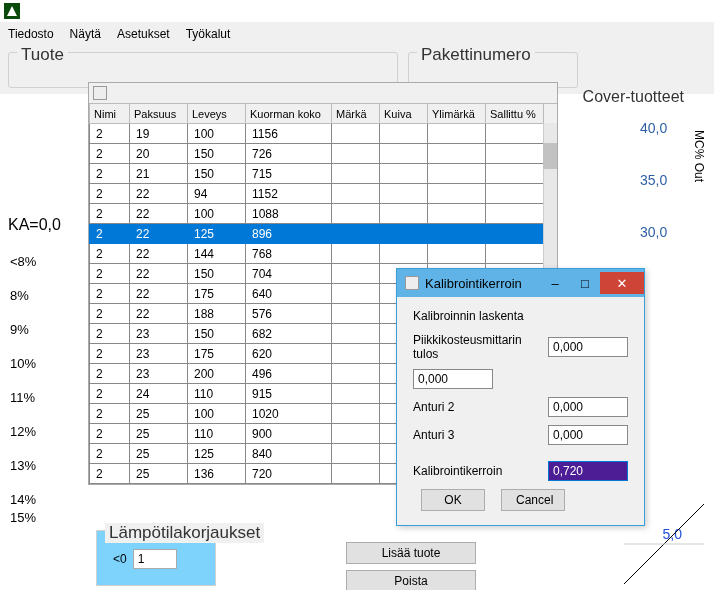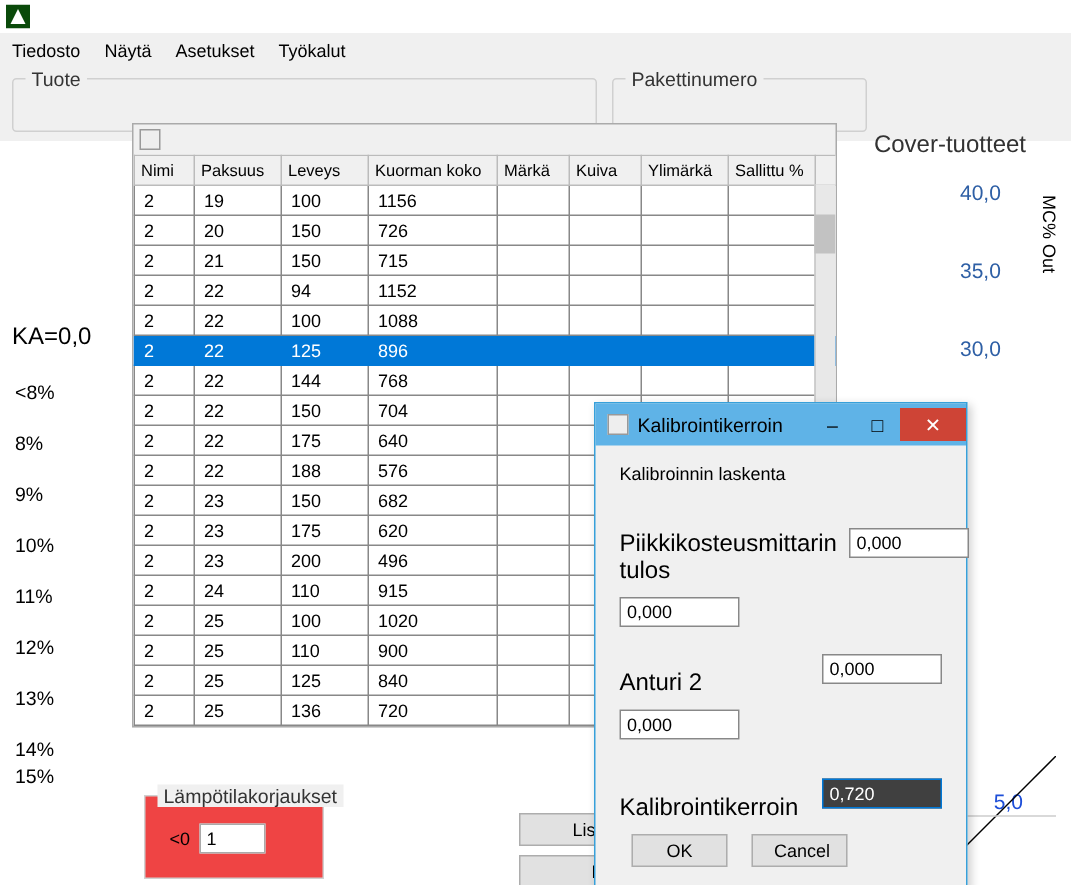--- a/index.html
+++ b/index.html
@@ -3,54 +3,54 @@
 <meta charset="utf-8">
 <style>
   * { box-sizing: border-box; font-family: "Segoe UI", Tahoma, sans-serif; font-size: 12px; }
   body { margin: 0; background: #fff; width: 714px; height: 590px; overflow: hidden; position: relative; }
   .titlebar { background: #fff; height: 22px; display: flex; align-items: center; padding: 0 4px; }
   .titlebar-icon { width: 16px; height: 16px; margin-right: 4px; }
   .menubar { background: #f0f0f0; height: 24px; display: flex; align-items: center; padding: 0 8px; gap: 16px; }
   .menubar span { cursor: default; }
   .top-area { position: relative; height: 48px; background: #f0f0f0; }
   .groupbox { position: absolute; border: 1px solid #d0d0d0; border-radius: 3px; }
-  .groupbox-label { position: absolute; top: -8px; left: 8px; background: #f0f0f0; padding: 0 4px; font-size: 13px; color: #333; }
+  .groupbox-label { position: absolute; top: -8px; left: 8px; background: #f0f0f0; padding: 0 4px; font-size: 17px; color: #333; }
   .left-axis { position: absolute; left: 0; top: 200px; width: 80px; }
   .left-axis div { margin-bottom: 18px; font-size: 13px; color: #000; padding-left: 10px; }
   .ka { position: absolute; left: 8px; top: 216px; font-size: 16px; }
   .right-axis { position: absolute; right: 14px; top: 120px; width: 60px; text-align: left; }
   .right-axis div { margin-bottom: 36px; font-size: 14px; color: #2e5fa5; }
   .axis-title { position: absolute; right: 8px; top: 130px; writing-mode: vertical-rl; font-size: 12px; color: #000; }
   .cover-title { position: absolute; right: 30px; top: 88px; font-size: 16px; color: #333; }
   .grid-window { position: absolute; left: 88px; top: 82px; width: 470px; background: #f0f0f0; border: 1px solid #aaa; }
   .small-win-bar { height: 20px; display: flex; align-items: center; padding: 0 4px; }
   .small-icon { width: 14px; height: 14px; background: #eee; border: 1px solid #999; display: inline-block; }
   table.grid { border-collapse: collapse; width: 100%; background: #fff; table-layout: fixed; }
   table.grid th { background: #f0f0f0; border: 1px solid #bbb; font-weight: normal; padding: 2px 4px; text-align: left; font-size: 11px; height: 20px; white-space: nowrap; overflow: hidden; }
   table.grid td { border: 1px solid #888; padding: 2px 6px; height: 20px; font-size: 12px; overflow: hidden; }
   tr.selected td { background: #0078d7; color: #fff; border-color: #0078d7; }
   .scroll-stub { position: absolute; right: 0; top: 20px; bottom: 0; width: 14px; background: #e8e8e8; border-left: 1px solid #ccc; }
   .scroll-thumb { position: absolute; top: 20px; right: 0; width: 14px; height: 26px; background: #c2c2c2; }
   .bottom-panel { position: absolute; left: 96px; top: 530px; width: 460px; }
-  .temp-box { position: absolute; left: 0; top: 0; width: 120px; height: 56px; border: 1px solid #d0d0d0; background: #ef4444; }
+  .temp-box { position: absolute; left: 0; top: 0; width: 120px; height: 56px; border: 1px solid #d0d0d0; background: #7dd3fc; }
   .temp-box .groupbox-label { background: #f0f0f0; }
   .num-input { width: 44px; height: 20px; border: 1px solid #aaa; background: #fff; padding: 1px 4px; font-size: 12px; }
   .btn { border: 1px solid #adadad; background: #e1e1e1; padding: 3px 14px; font-size: 12px; cursor: default; }
   .dlg { position: absolute; left: 396px; top: 268px; width: 249px; border: 1px solid #37a0da; background: #f0f0f0; box-shadow: 2px 2px 6px rgba(0,0,0,0.2); }
   .dlg-title { height: 28px; background: #5fb3e7; color: #000; display: flex; align-items: center; padding-left: 8px; }
   .dlg-title .icon { margin-right: 6px; }
   .dlg-title .title-text { flex: 1; font-size: 13px; }
   .dlg-title .winbtns { display: flex; }
   .dlg-title .wb { width: 30px; height: 22px; display: flex; align-items: center; justify-content: center; font-family: sans-serif; font-size: 13px; }
   .dlg-title .close { background: #ce4436; color: #fff; width: 44px; }
   .dlg-body { padding: 12px 16px 14px 16px; }
   .dlg-row { display: flex; align-items: center; margin-bottom: 8px; gap: 8px; }
-  .dlg-row label { flex: 1; font-size: 16px; margin-top: 21px; }
+  .dlg-row label { flex: 1; font-size: 12px; }
   .txt { width: 80px; height: 20px; border: 1px solid #888; padding: 1px 4px; font-size: 12px; background: #fff; text-align: left; }
-  .txt.highlight { background: #404040; color: #fff; border-color: #0078d7; }
+  .txt.highlight { background: #4c1d95; color: #fff; border-color: #0078d7; }
   .dlg-btns { margin-top: 6px; display: flex; gap: 16px; padding-left: 8px; }
   .diag-line { position: absolute; right: 10px; bottom: 6px; width: 80px; height: 80px; pointer-events: none; }
 </style>
 </head>
 <body>
 
 <div class="titlebar">
   <svg class="titlebar-icon" viewBox="0 0 16 16">
     <rect x="0" y="0" width="16" height="16" fill="#0a4a0a"></rect>
     <polygon points="3,13 8,3 13,13" fill="#fff"></polygon>
@@ -369,20 +369,21 @@
       <input class="txt" value="0,000" style="">
     </div>
     <div class="dlg-row">
       <input class="txt" value="0,000" style="">
     </div>
     <div class="dlg-row">
       <label>Anturi 2</label>
       <input class="txt" value="0,000" style="">
     </div>
     <div class="dlg-row">
+      <label>Anturi 3</label>
       <input class="txt" value="0,000" style="">
     </div>
     <div class="dlg-row" style="margin-top:16px;">
       <label>Kalibrointikerroin</label>
       <input class="txt highlight" value="0,720" style="">
     </div>
     <div class="dlg-btns">
       <button class="btn" style="width:64px;">OK</button>
       <button class="btn" style="width:64px;">Cancel</button>
     </div>

